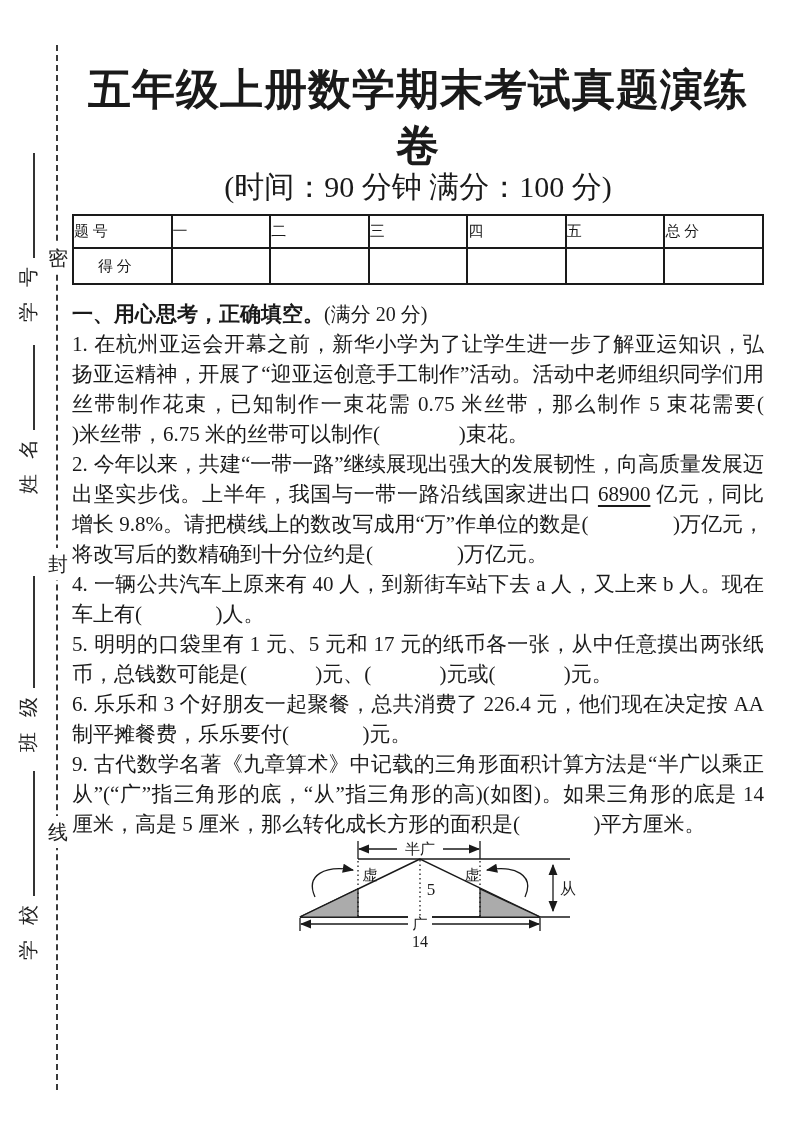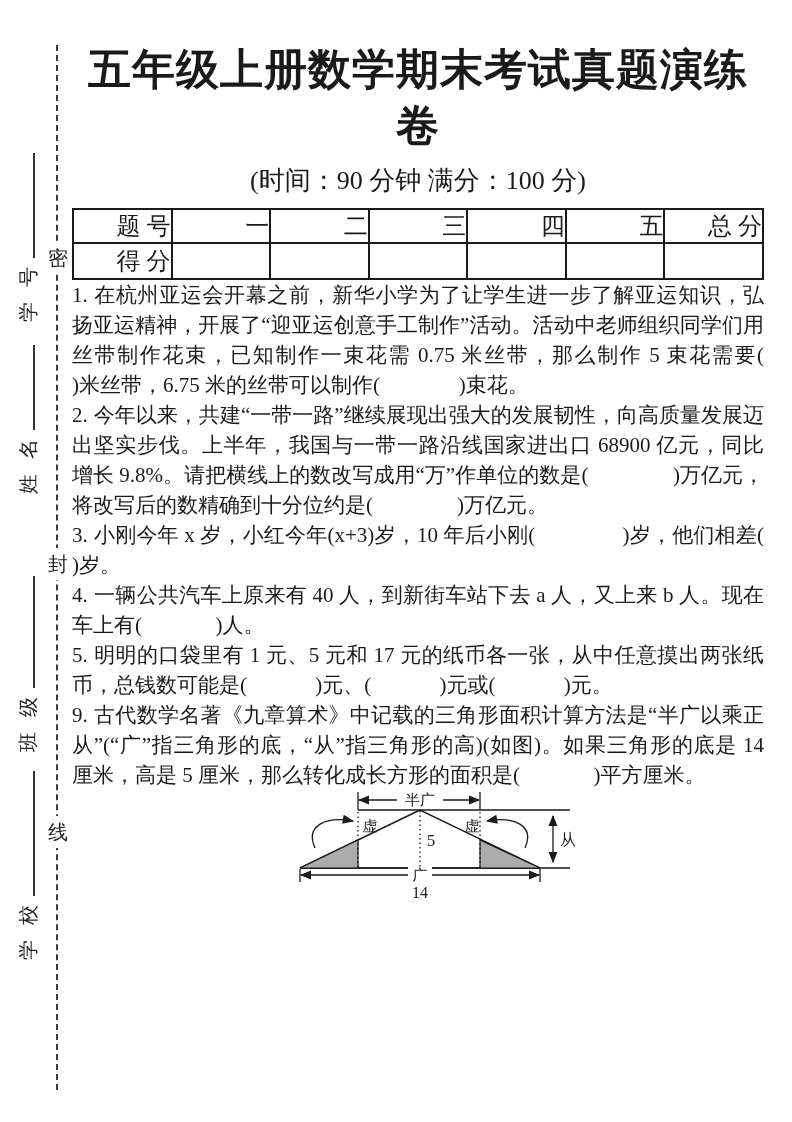--- a/index.html
+++ b/index.html
@@ -32,40 +32,40 @@
   .side-field.f3 { top:752px; }
   .side-field.f4 { top:960px; }
   .fill-line { display:inline-block; border-bottom:2px solid #333; margin-left:4px; }
   .f1 .fill-line { width:105px; }
   .f2 .fill-line { width:85px; }
   .f3 .fill-line { width:112px; }
   .f4 .fill-line { width:125px; }
   
   .main { position:absolute; left:72px; top:40px; width:692px; }
   h1.title {
-    margin:2px 0 0 0; text-align:center; font-size:43px; line-height:56px;
+    margin:22px 0 0 0; text-align:center; font-size:43px; line-height:56px;
     font-weight:bold; letter-spacing:1px;
   }
-  .subtitle { margin-top:14px; text-align:center; font-size:26px; line-height:26px; }
+  .subtitle { text-align:center; font-size:30px; line-height:26px; }
   table.score {
     margin-top:14px; width:100%; border-collapse:collapse; table-layout:fixed;
-    font-size:24px; text-align:right;
+    font-size:15px; text-align:left;
   }
   table.score td { border:2px solid #1a1a1a; padding:0; }
   table.score tr.hdr td { height:31px; }
-  table.score tr.scr td { height:34px; }
+  table.score tr.scr td { height:34px;padding-left:24px; }
   p.section { margin:14px 0 0 0; font-size:21px; line-height:30px; }
   .sec-title { font-family:"Liberation Sans","DejaVu Sans",sans-serif; font-weight:bold; }
   .sec-note { font-size:20px; }
   p.q {
     margin:0; font-size:21px; line-height:30px; text-align:justify;
     white-space:pre-wrap;
   }
   .qnum { margin-right:6px; }
-  .u { text-underline-offset:4px; }
+  .u { text-decoration:underline; text-underline-offset:4px; }
   figure.fig { margin:0 0 0 213px; padding:0; width:300px; height:115px; }
   svg text { font-family:"Liberation Serif","DejaVu Serif",serif; fill:#1a1a1a; }
 </style>
 </head>
 <body>
 
 <div class="page">
 
   <div class="seal-line"></div>
   <div class="seal-char c1">密</div>
@@ -98,31 +98,32 @@
         <td></td>
         <td></td>
         <td></td>
         <td></td>
         <td></td>
         <td></td>
       </tr>
     </tbody>
       </table>
 
+    <p class="section"><span class="sec-title">一、用心思考，正确填空。</span><span class="sec-note">(满分 20 分)</span></p>
 
     <p class="q"><span class="qnum">1.</span><span>在杭州亚运会开幕之前，新华小学为了让学生进一步了解亚运知识，弘扬亚运精神，开展了“迎亚运创意手工制作”活动。活动中老师组织同学们用丝带制作花束，已知制作一束花需 0.75 米丝带，那么制作 5 束花需要(                    )米丝带，6.75 米的丝带可以制作(               )束花。</span></p>
 
     <p class="q"><span class="qnum">2.</span><span>今年以来，共建“一带一路”继续展现出强大的发展韧性，向高质量发展迈出坚实步伐。上半年，我国与一带一路沿线国家进出口 </span><span class="u">68900</span><span> 亿元，同比增长 9.8%。请把横线上的数改写成用“万”作单位的数是(                )万亿元，将改写后的数精确到十分位约是(                )万亿元。</span></p>
 
-    <p class="q"><span class="qnum">3.</span><span>小刚今年 x 岁，小红今年(x+3)岁，10 年后小刚(                )岁，他们相差(             )岁。</span></p>
 
     <p class="q"><span class="qnum">4.</span><span>一辆公共汽车上原来有 40 人，到新街车站下去 a 人，又上来 b 人。现在车上有(              )人。</span></p>
 
     <p class="q"><span class="qnum">5.</span><span>明明的口袋里有 1 元、5 元和 17 元的纸币各一张，从中任意摸出两张纸币，总钱数可能是(             )元、(             )元或(             )元。</span></p>
 
+    <p class="q"><span class="qnum">6.</span><span>乐乐和 3 个好朋友一起聚餐，总共消费了 226.4 元，他们现在决定按 AA 制平摊餐费，乐乐要付(              )元。</span></p>
 
 
 
     <p class="q"><span class="qnum">9.</span><span>古代数学名著《九章算术》中记载的三角形面积计算方法是“半广以乘正从”(“广”指三角形的底，“从”指三角形的高)(如图)。如果三角形的底是 14 厘米，高是 5 厘米，那么转化成长方形的面积是(              )平方厘米。</span></p>
 
     <figure class="fig">
       <svg width="300" height="115" viewBox="0 0 300 115">
         <defs>
           <marker id="arw" viewBox="0 0 10 8" refX="9" refY="4" markerWidth="9" markerHeight="7" orient="auto-start-reverse">
             <path d="M0,0 L10,4 L0,8 z" fill="#1a1a1a"></path>

